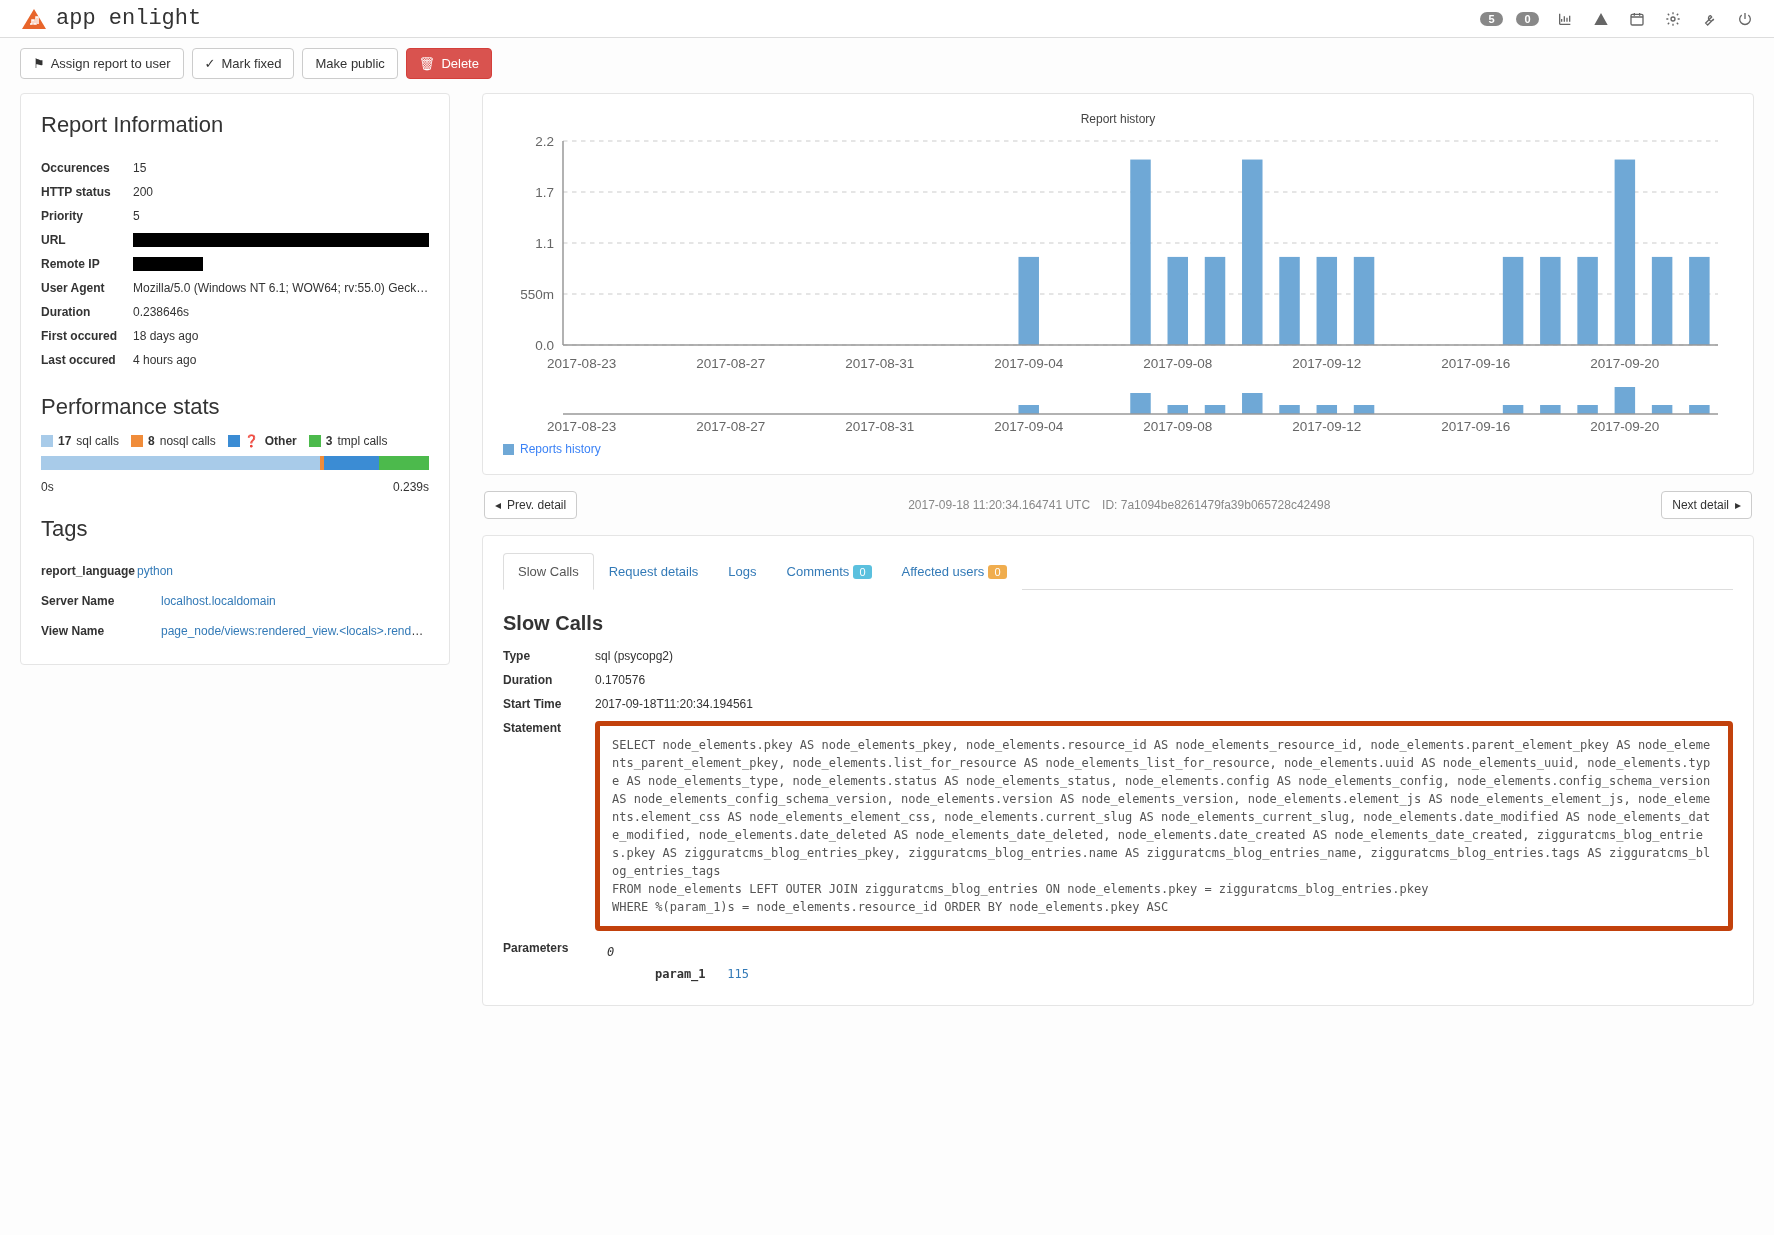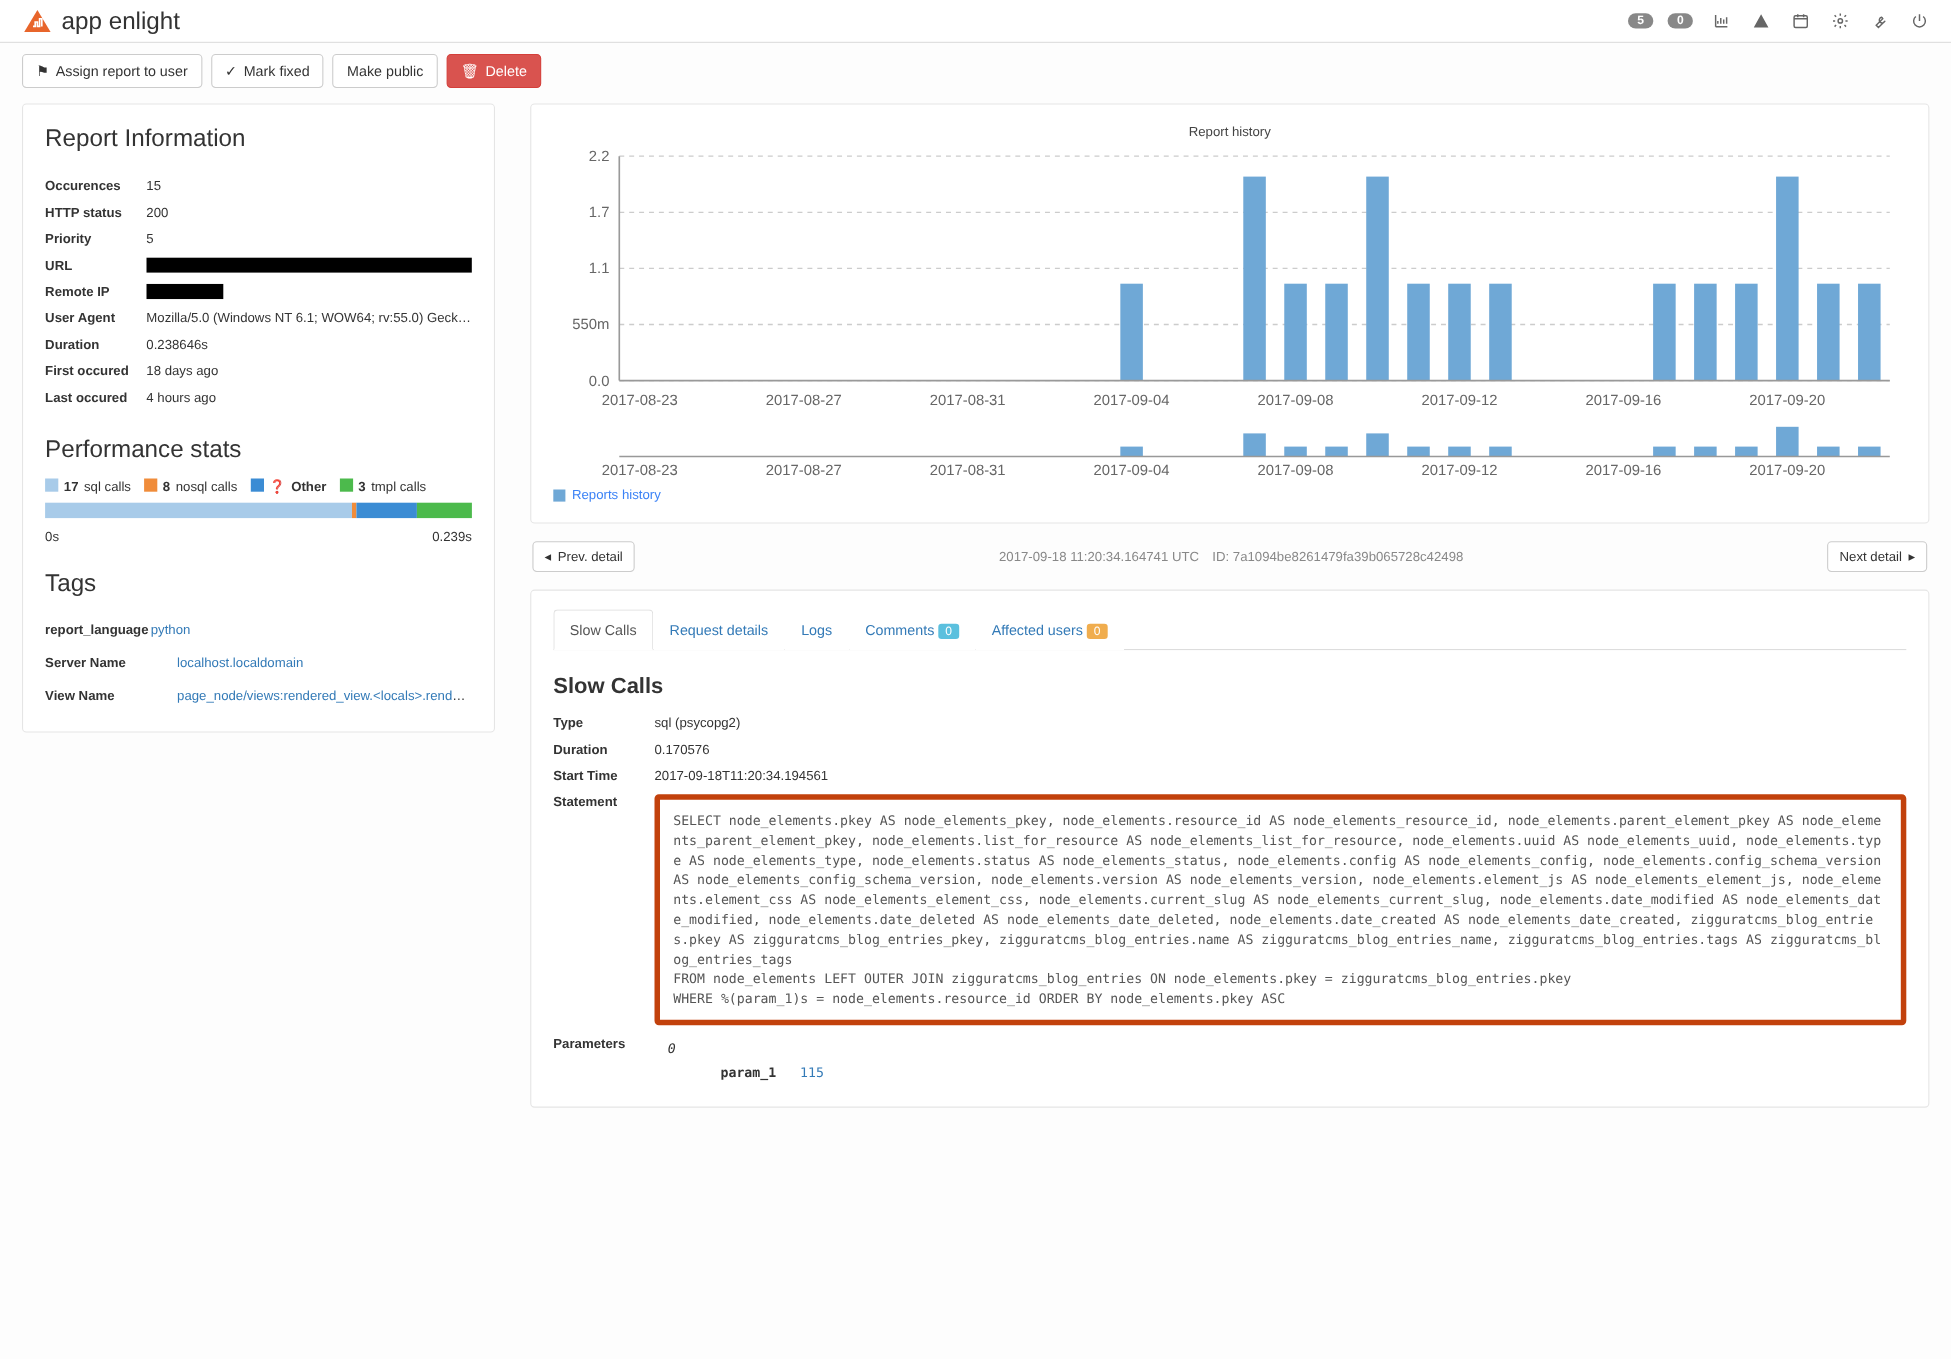--- a/index.html
+++ b/index.html
@@ -1,20 +1,20 @@
 <!DOCTYPE html>
 <html><head>
 <meta charset="utf-8">
 <style>
 * { box-sizing: border-box; margin: 0; padding: 0; }
 body { font-family: -apple-system, "Helvetica Neue", Arial, sans-serif; font-size: 13px; color: #333; background: #fdfdfd; }
 .topbar { display: flex; align-items: center; padding: 6px 20px; border-bottom: 1px solid #ddd; background: #fff; }
 .logo-block { display: flex; align-items: center; gap: 8px; }
 .logo-tri { width: 28px; height: 24px; position: relative; }
-.brand { font-size: 22px; font-weight: 400; color: #333; }
+.brand { font-size: 22px; font-weight: 400; color: #333; font-family: Liberation Mono, monospace; }
 .spacer { flex: 1; }
 .top-icons { display: flex; align-items: center; gap: 18px; color: #666; }
 .top-icons .ic { width: 18px; height: 18px; display: inline-flex; align-items: center; justify-content: center; cursor: pointer; }
 .pill { background: #888; color: #fff; border-radius: 10px; padding: 1px 8px; font-size: 11px; font-weight: 600; margin-right: 3px; }
 .content { padding: 14px 20px; display: flex; gap: 32px; align-items: flex-start; }
 .action-row { padding: 10px 20px 0; display: flex; gap: 8px; }
 .btn { border: 1px solid #ccc; background: #fff; border-radius: 4px; padding: 7px 12px; font-size: 13px; color: #333; cursor: pointer; display: inline-flex; align-items: center; gap: 6px; }
 .btn.danger { background: #d9534f; border-color: #d43f3a; color: #fff; }
 .panel { background: #fff; border: 1px solid #e5e5e5; border-radius: 4px; padding: 18px 20px; }
 .left-col { width: 430px; display: flex; flex-direction: column; gap: 0; }
@@ -22,21 +22,21 @@
 .right-col { flex: 1; display: flex; flex-direction: column; gap: 12px; }
 h2 { font-size: 22px; font-weight: 400; margin-bottom: 18px; color: #333; }
 h3 { font-size: 22px; font-weight: 400; margin: 22px 0 14px; color: #333; }
 .kv-row { display: flex; padding: 5px 0; font-size: 12px; }
 .kv-row .k { width: 92px; font-weight: 600; color: #333; }
 .kv-row .v { flex: 1; color: #333; white-space: nowrap; overflow: hidden; text-overflow: ellipsis; }
 .kv-row .v a, .linkish { color: #337ab7; text-decoration: none; }
 .redacted { background: #000; height: 14px; width: 100%; }
 .redacted.short { width: 70px; }
 .perf-legend { display: flex; gap: 12px; font-size: 12px; margin-bottom: 8px; flex-wrap: wrap; }
-.leg-item { display: inline-flex; align-items: flex-start; gap: 5px; }
+.leg-item { display: inline-flex; align-items: center; gap: 5px; }
 .sw { width: 12px; height: 12px; display: inline-block; }
 .perf-bar { display: flex; height: 14px; width: 100%; }
 .perf-bar .seg { height: 100%; }
 .perf-range { display: flex; justify-content: space-between; font-size: 12px; color: #333; margin-top: 10px; }
 .chart-title { text-align: center; font-size: 12px; color: #444; margin-bottom: 6px; }
 svg.chart { width: 100%; }
 .detail-nav { display: flex; align-items: center; gap: 12px; padding: 4px 2px; }
 .detail-nav .meta { color: #888; font-size: 12px; }
 .detail-nav .spacer { flex: 1; }
 .btn.sm { padding: 6px 10px; font-size: 12px; }

